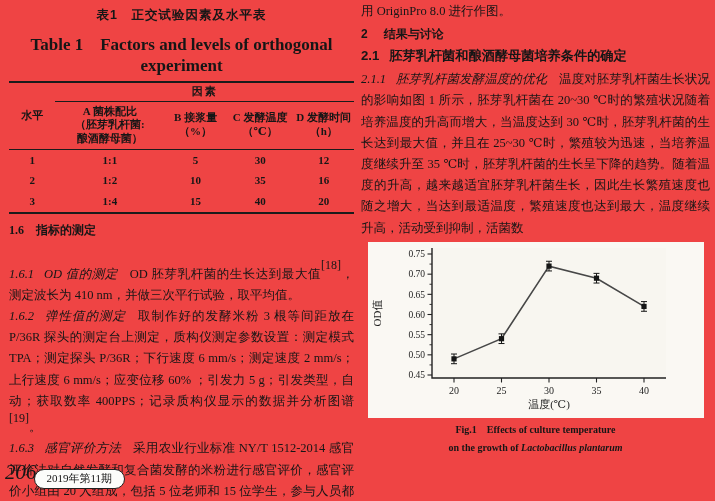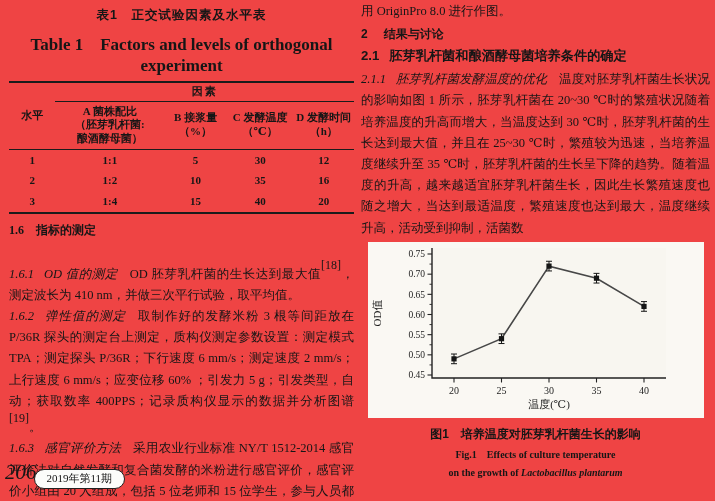--- a/index.html
+++ b/index.html
@@ -188,21 +188,20 @@
             <line x1="225.5" y1="31.360000000000017" x2="231.5" y2="31.360000000000017" stroke="#151515" stroke-width="1"></line>
             <line x1="225.5" y1="41.04000000000003" x2="231.5" y2="41.04000000000003" stroke="#151515" stroke-width="1"></line>
             <rect x="225.9" y="33.600000000000016" width="5.2" height="5.2" fill="#151515"></rect>
             <line x1="276" y1="69.27333333333334" x2="276" y2="59.593333333333334" stroke="#151515" stroke-width="1"></line>
             <line x1="273" y1="59.593333333333334" x2="279" y2="59.593333333333334" stroke="#151515" stroke-width="1"></line>
             <line x1="273" y1="69.27333333333334" x2="279" y2="69.27333333333334" stroke="#151515" stroke-width="1"></line>
             <rect x="273.4" y="61.833333333333336" width="5.2" height="5.2" fill="#151515"></rect>
           </svg>
       </div>
       <figcaption>
-        <div class="cap-cn">图1　培养温度对胚芽乳杆菌生长的影响</div>
         <div class="cap-en">Fig.1　Effects of culture temperature</div>
         <div class="cap-en"><span>on the growth of </span><span class="species">Lactobacillus plantarum</span></div>
       </figcaption>
     </figure>
   </div>
 
   <div class="footer">
     <span class="pageno">206</span>
     <span class="issue">2019年第11期</span>
   </div>

